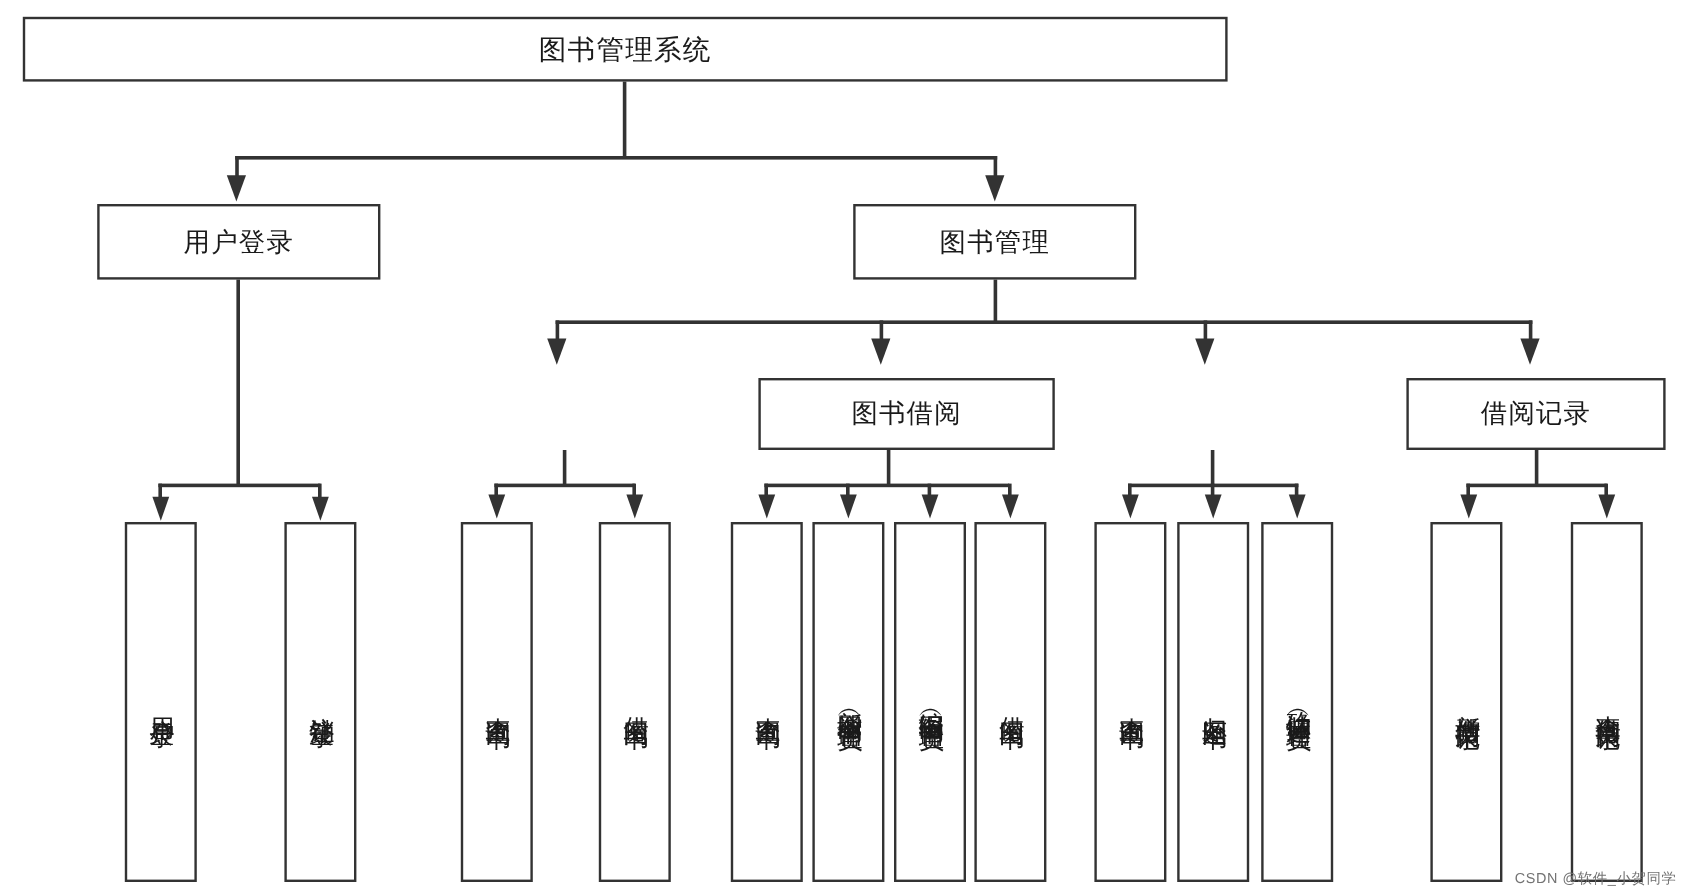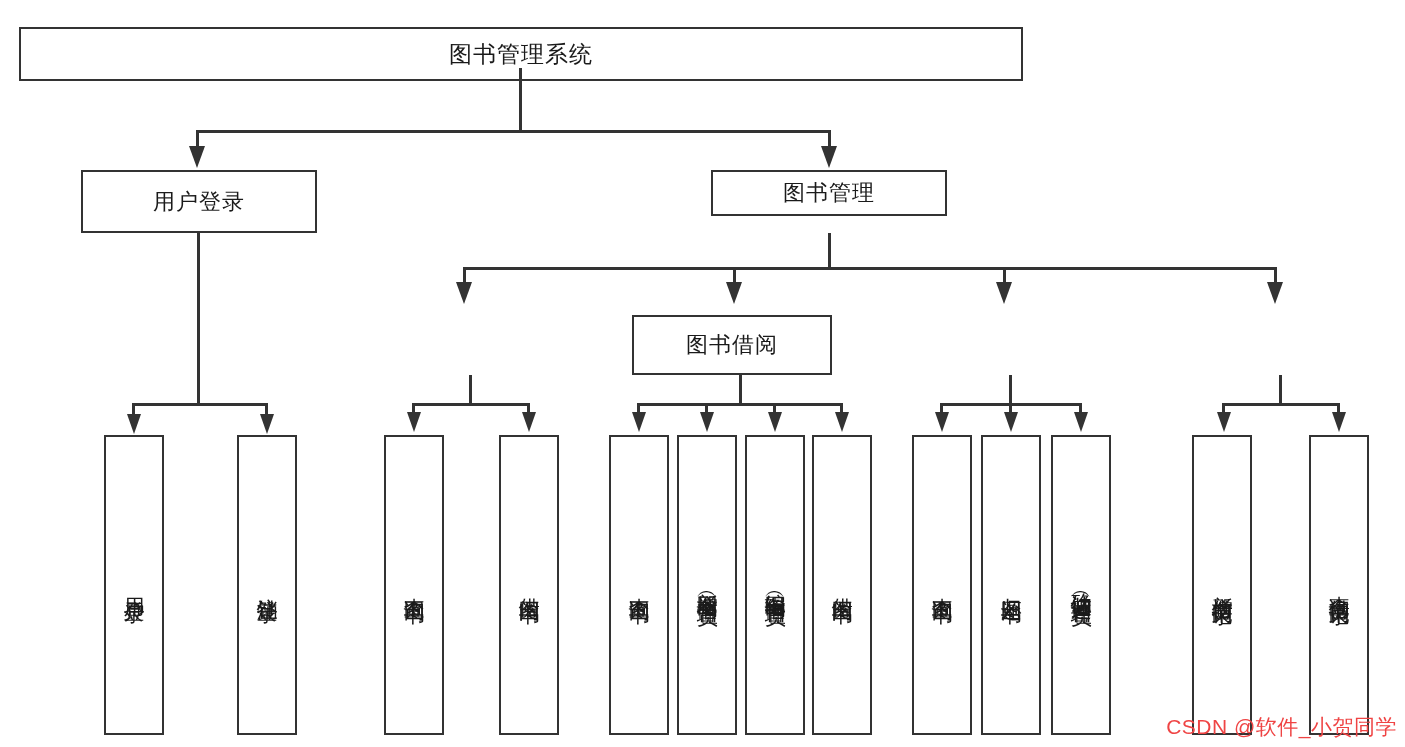--- a/index.html
+++ b/index.html
@@ -70,49 +70,49 @@
   .arrow.small {
     border-left: 7px solid transparent;
     border-right: 7px solid transparent;
     border-top: 20px solid #333333;
   }
   
   #watermark {
     position: absolute;
     right: 8px;
     bottom: 6px;
-    font-size: 21px;
-    color: #ef4444;
+    font-size: 12px;
+    color: #737373;
     letter-spacing: 0.5px;
     white-space: nowrap;
     pointer-events: none;
   }
 </style>
 </head>
 <body>
 
 <div id="canvas">
 
-  <div class="node root" style="left:19px; top:14px; width:1004px; height:54px;margin-top:13px;">
+  <div class="node root" style="left:19px; top:14px; width:1004px; height:54px;">
     <span>图书管理系统</span>
   </div>
 
   <div class="edge vert" style="left:519px; top:68px; width:3px; height:64px;"></div>
 
   <div class="edge horiz" style="left:196px; top:130px; width:635px; height:3px;"></div>
 
   <div class="edge vert" style="left:196px; top:130px; width:3px; height:20px;"></div>
   <div class="arrow" style="left:189px; top:146px;"></div>
   <div class="edge vert" style="left:828px; top:130px; width:3px; height:20px;"></div>
   <div class="arrow" style="left:821px; top:146px;"></div>
 
   <div class="node h" style="left:81px; top:170px; width:236px; height:63px;">
     <span>用户登录</span>
   </div>
-  <div class="node h" style="left:711px; top:170px; width:236px; height:46px;">
+  <div class="node h" style="left:711px; top:170px; width:236px; height:63px;">
     <span>图书管理</span>
   </div>
 
   <div class="edge vert" style="left:197px; top:233px; width:3px; height:172px;"></div>
   <div class="edge horiz" style="left:132px; top:403px; width:135px; height:3px;"></div>
   <div class="edge vert" style="left:132px; top:403px; width:3px; height:14px;"></div>
   <div class="arrow small" style="left:127px; top:414px;"></div>
   <div class="edge vert" style="left:265px; top:403px; width:3px; height:14px;"></div>
   <div class="arrow small" style="left:260px; top:414px;"></div>
 
@@ -120,22 +120,25 @@
   <div class="edge horiz" style="left:463px; top:267px; width:814px; height:3px;"></div>
   <div class="edge vert" style="left:463px; top:267px; width:3px; height:18px;"></div>
   <div class="arrow" style="left:456px; top:282px;"></div>
   <div class="edge vert" style="left:733px; top:267px; width:3px; height:18px;"></div>
   <div class="arrow" style="left:726px; top:282px;"></div>
   <div class="edge vert" style="left:1003px; top:267px; width:3px; height:18px;"></div>
   <div class="arrow" style="left:996px; top:282px;"></div>
   <div class="edge vert" style="left:1274px; top:267px; width:3px; height:18px;"></div>
   <div class="arrow" style="left:1267px; top:282px;"></div>
 
-  <div class="node h" style="left:632px; top:315px; width:200px; height:60px;">
+  <div class="node h" style="left:632px; top:315px; width:247px; height:60px;">
     <span>图书借阅</span>
+  </div>
+  <div class="node h" style="left:1172px; top:315px; width:216px; height:60px;">
+    <span>借阅记录</span>
   </div>
 
   <div class="edge vert" style="left:469px; top:375px; width:3px; height:30px;"></div>
   <div class="edge horiz" style="left:412px; top:403px; width:117px; height:3px;"></div>
   <div class="edge vert" style="left:412px; top:403px; width:3px; height:12px;"></div>
   <div class="arrow small" style="left:407px; top:412px;"></div>
   <div class="edge vert" style="left:527px; top:403px; width:3px; height:12px;"></div>
   <div class="arrow small" style="left:522px; top:412px;"></div>
 
   <div class="edge vert" style="left:739px; top:375px; width:3px; height:30px;"></div>

